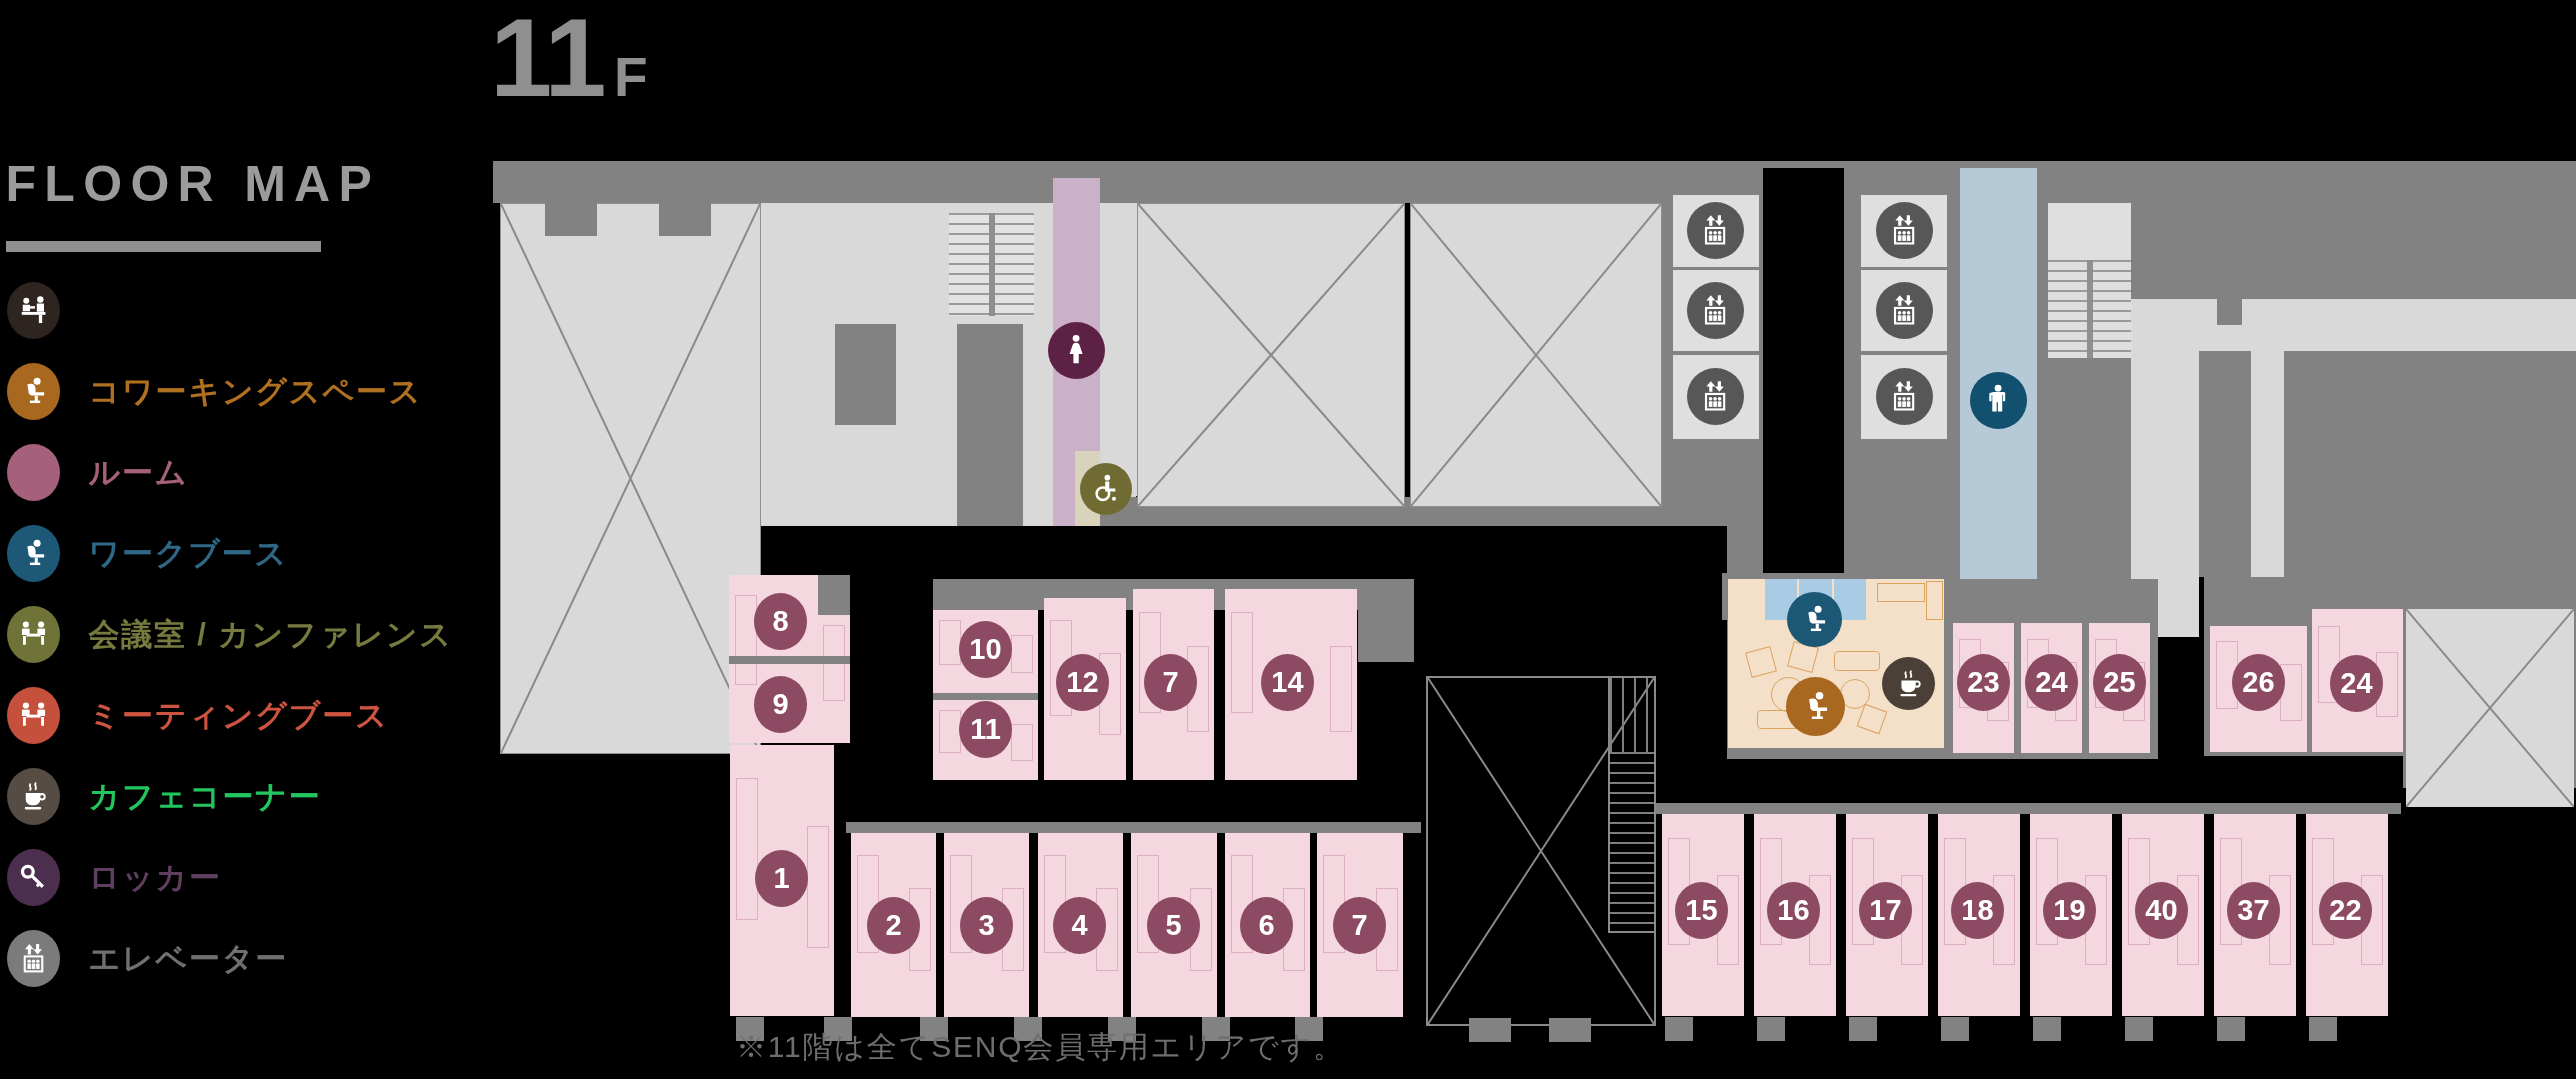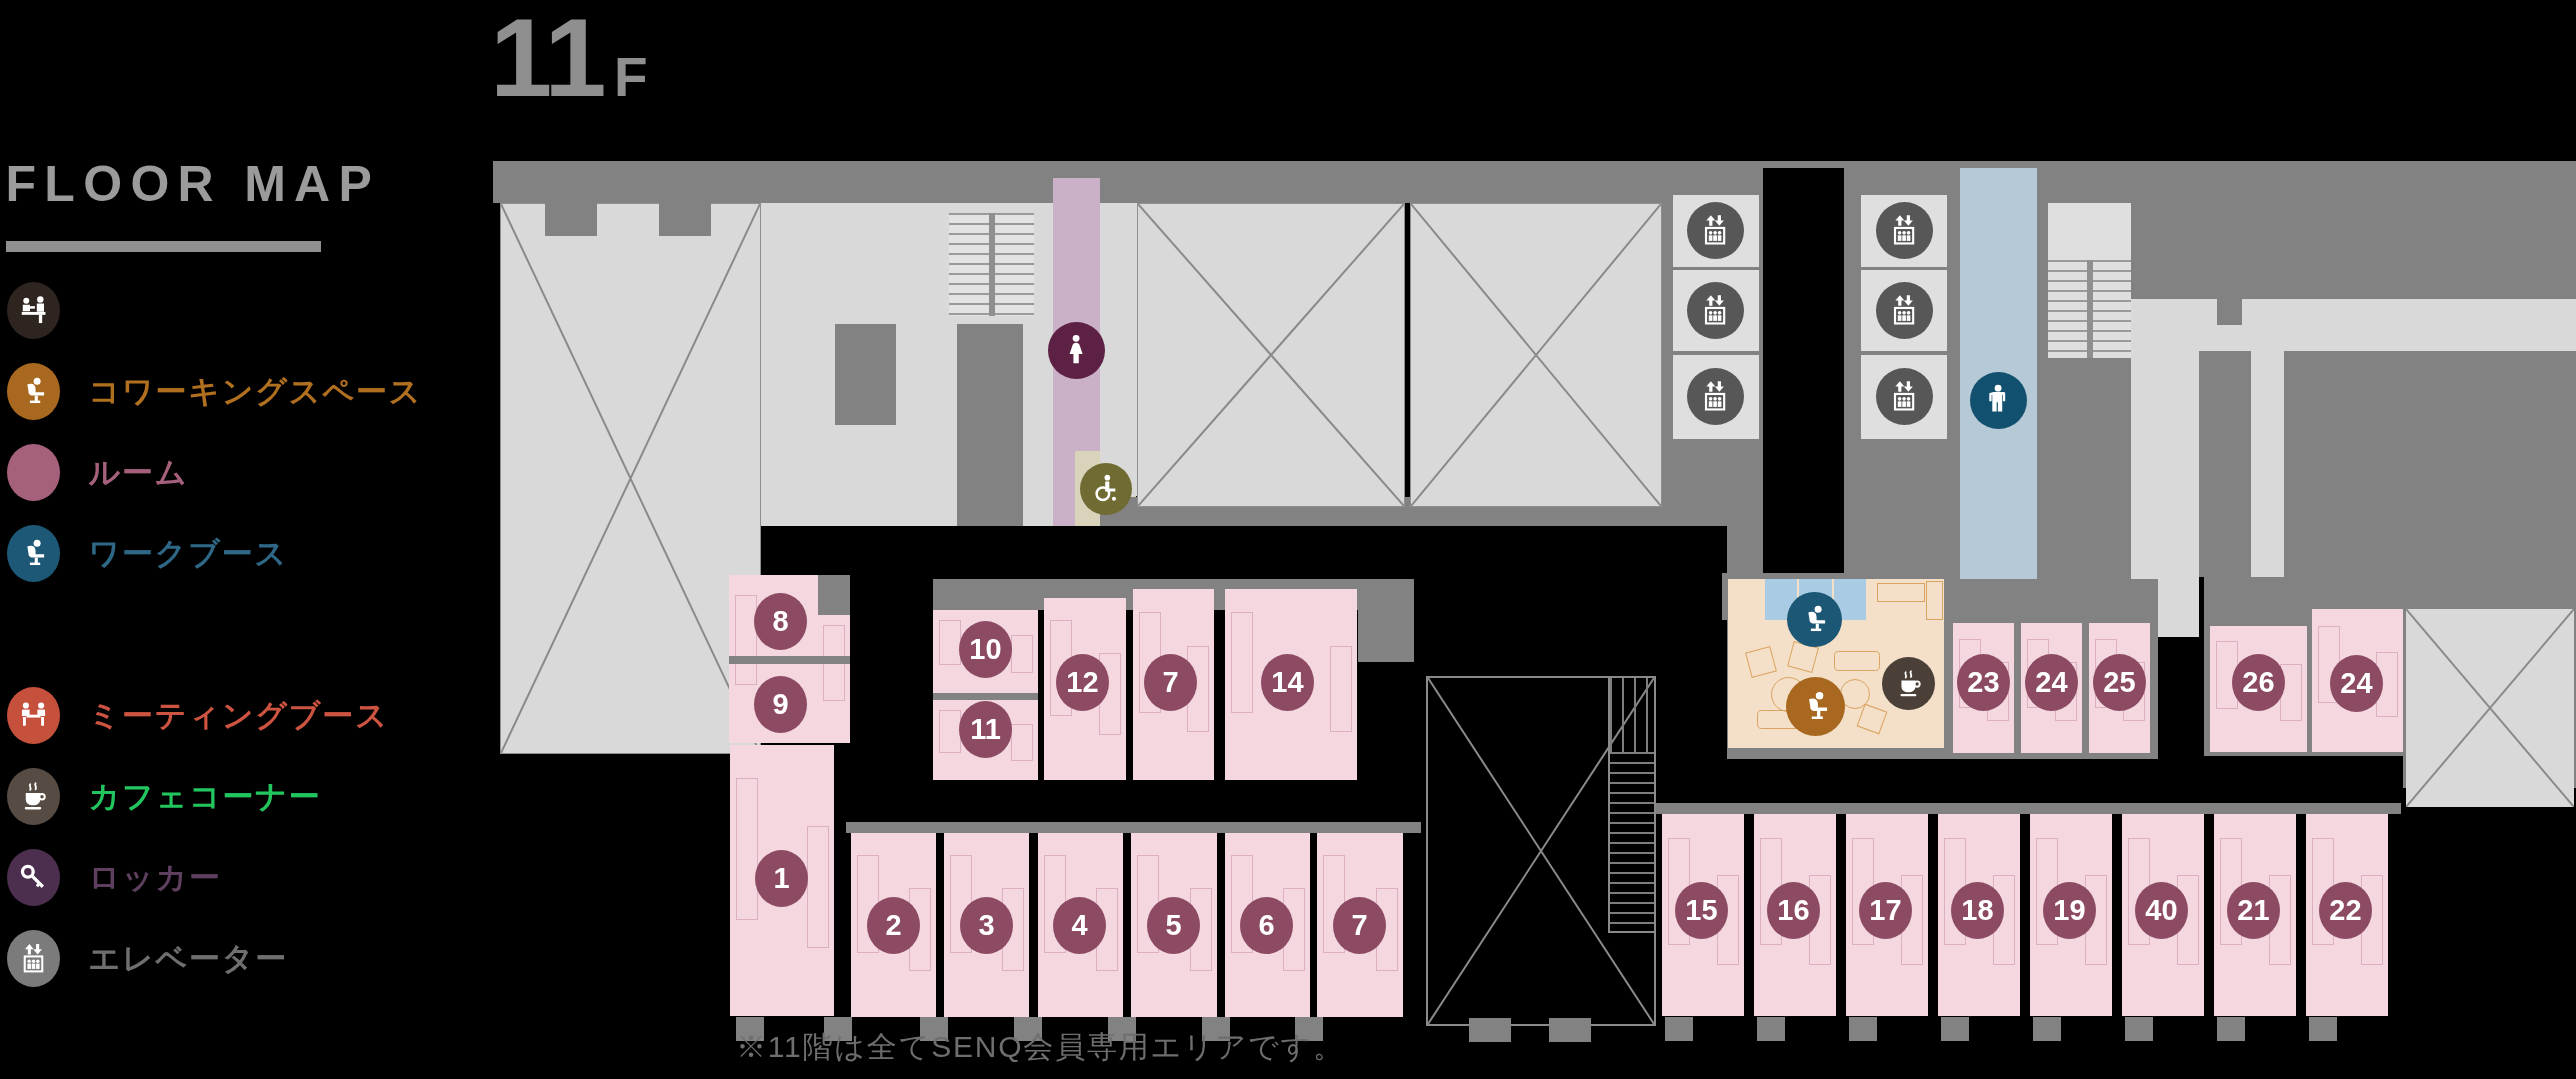--- a/index.html
+++ b/index.html
@@ -140,20 +140,28 @@
     <span class="llab" style="color:#a5607c">ルーム</span>
   </div>
   <div class="lrow" style="top:525px">
     <span class="lcir" style="background:#1d5976">
         <svg viewBox="0 0 36 36" width="33" height="33">
           <use href="#sym-seated"></use>
         </svg>
       </span>
     <span class="llab" style="color:#2f6886">ワークブース</span>
   </div>
+  <div class="lrow" style="top:606px">
+    <span class="lcir" style="background:#6f7337">
+        <svg viewBox="0 0 36 36" width="33" height="33">
+          <use href="#sym-meeting"></use>
+        </svg>
+      </span>
+    <span class="llab" style="color:#767a3e">会議室 / カンファレンス</span>
+  </div>
   <div class="lrow" style="top:687px">
     <span class="lcir" style="background:#c5503c">
         <svg viewBox="0 0 36 36" width="33" height="33">
           <use href="#sym-meeting"></use>
         </svg>
       </span>
     <span class="llab" style="color:#cc5440">ミーティングブース</span>
   </div>
   <div class="lrow" style="top:768px">
     <span class="lcir" style="background:#564c43">
@@ -400,21 +408,21 @@
   <div class="badge" style="left:959px;top:701px">11</div>
   <div class="badge" style="left:1056px;top:654px">12</div>
   <div class="badge" style="left:1144px;top:654px">7</div>
   <div class="badge" style="left:1261px;top:654px">14</div>
   <div class="badge" style="left:1675px;top:882px">15</div>
   <div class="badge" style="left:1767px;top:882px">16</div>
   <div class="badge" style="left:1859px;top:882px">17</div>
   <div class="badge" style="left:1951px;top:882px">18</div>
   <div class="badge" style="left:2043px;top:882px">19</div>
   <div class="badge" style="left:2135px;top:882px">40</div>
-  <div class="badge" style="left:2227px;top:882px">21</div>
+  <div class="badge" style="left:2227px;top:882px">37</div>
   <div class="badge" style="left:2319px;top:882px">22</div>
   <div class="badge" style="left:1957px;top:654px">23</div>
   <div class="badge" style="left:2025px;top:654px">24</div>
   <div class="badge" style="left:2093px;top:654px">25</div>
   <div class="badge" style="left:2232px;top:654px">26</div>
   <div class="badge" style="left:2330px;top:655px">24</div>
 
   <div class="note">※11階は全てSENQ会員専用エリアです。</div>
 </div>
 

